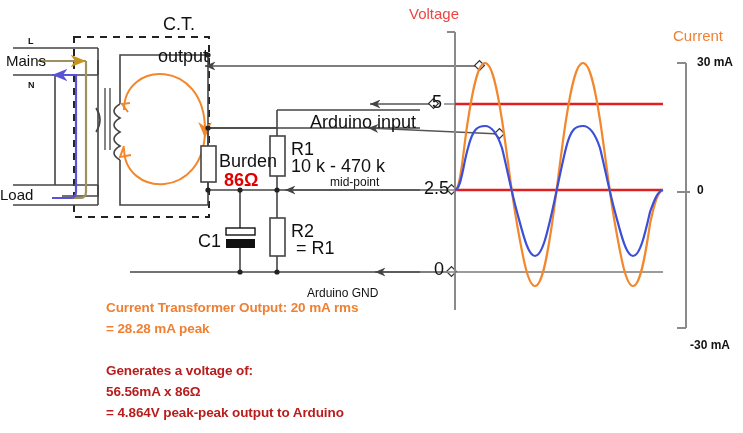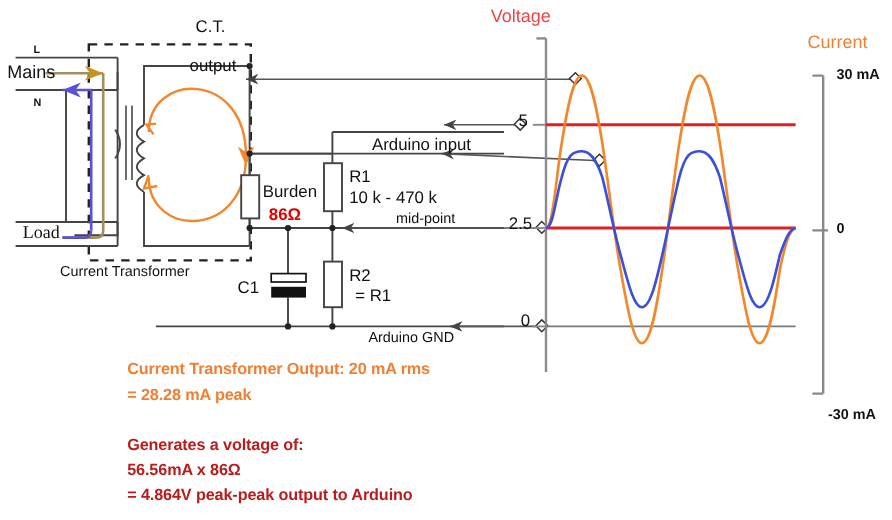--- a/index.html
+++ b/index.html
@@ -1,21 +1,21 @@
 <!DOCTYPE html>
 <html><head>
 <meta charset="utf-8">
 <style>
   html,body{margin:0;padding:0;background:#ffffff;}
   body{width:743px;height:433px;position:relative;overflow:hidden;
        font-family:"Liberation Sans","DejaVu Sans",sans-serif;}
   #root{position:absolute;left:0;top:0;width:743px;height:433px;}
   svg#canvas{position:absolute;left:0;top:0;width:743px;height:433px;}
   .lbl{position:absolute;white-space:pre;color:#111111;}
-  .f13{font-size:14px;}
+  .f13{font-size:18px;}
   .f12{font-size:12px;}
   .f9{font-size:9px;}
   .f15{font-size:15px;}
   .red{color:#e00000;}
   .blue{color:#ef4444;}
   .orange{color:#ef8033;}
   .cyan{color:#b91c1c;}
   .bold{font-weight:bold;}
   .note{font-size:13.5px;font-weight:bold;letter-spacing:-.1px;}
 </style>
@@ -211,41 +211,40 @@
            C605,168 609,190 615,212
            C621,234 626,256 633,256
            C640,256 645,234 650,212
            C655,198 658,191 663,190"></path>
 
 </svg>
 
 <div class="lbl f9 bold" style="left:28px;top:36px;">L</div>
 <div class="lbl f15" style="left:6px;top:52px;">Mains</div>
 <div class="lbl f9 bold" style="left:28px;top:80px;">N</div>
-<div class="lbl f15" style="left:19px;top:186px;font-family:Liberation Serif, serif;">Load</div>
-
-<div class="lbl f12" style="left:50px;top:219px;">Current Transformer</div>
+<div class="lbl f15" style="left:0;top:186px;">Load</div>
+
 
 <div class="lbl f13" style="left:163px;top:14px;">C.T.</div>
 <div class="lbl f13" style="left:158px;top:30px;margin-top:16px;">output</div>
 
 <div class="lbl f13" style="left:219px;top:151px;">Burden</div>
 <div class="lbl f13 red bold" style="left:224px;top:170px;">86Ω</div>
 
 <div class="lbl f13" style="left:291px;top:139px;">R1</div>
 <div class="lbl f13" style="left:291px;top:156px;">10 k - 470 k</div>
 
 <div class="lbl f13" style="left:291px;top:221px;">R2</div>
 <div class="lbl f13" style="left:296px;top:238px;">= R1</div>
 
 <div class="lbl f13" style="left:198px;top:231px;">C1</div>
 
 <div class="lbl f13" style="left:310px;top:112px;">Arduino input</div>
 <div class="lbl f12" style="left:315px;top:175px;margin-left:15px;">mid-point</div>
-<div class="lbl f12" style="left:307px;top:274px;">Arduino GND</div>
+<div class="lbl f12" style="left:307px;top:286px;">Arduino GND</div>
 
 <div class="lbl f15 blue" style="left:409px;top:5px;">Voltage</div>
 <div class="lbl f15 orange" style="left:673px;top:27px;">Current</div>
 
 <div class="lbl f13" style="left:432px;top:92px;">5</div>
 <div class="lbl f13" style="left:424px;top:178px;">2.5</div>
 <div class="lbl f13" style="left:434px;top:259px;">0</div>
 
 <div class="lbl f12 bold" style="left:697px;top:55px;">30 mA</div>
 <div class="lbl f12 bold" style="left:697px;top:183px;">0</div>

